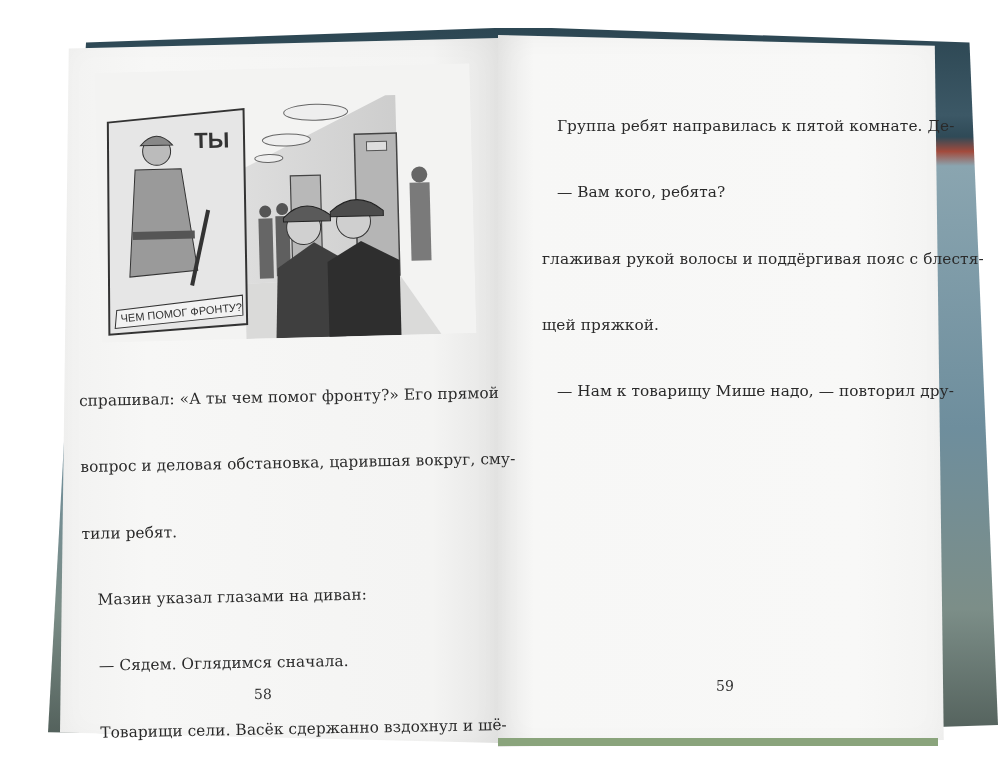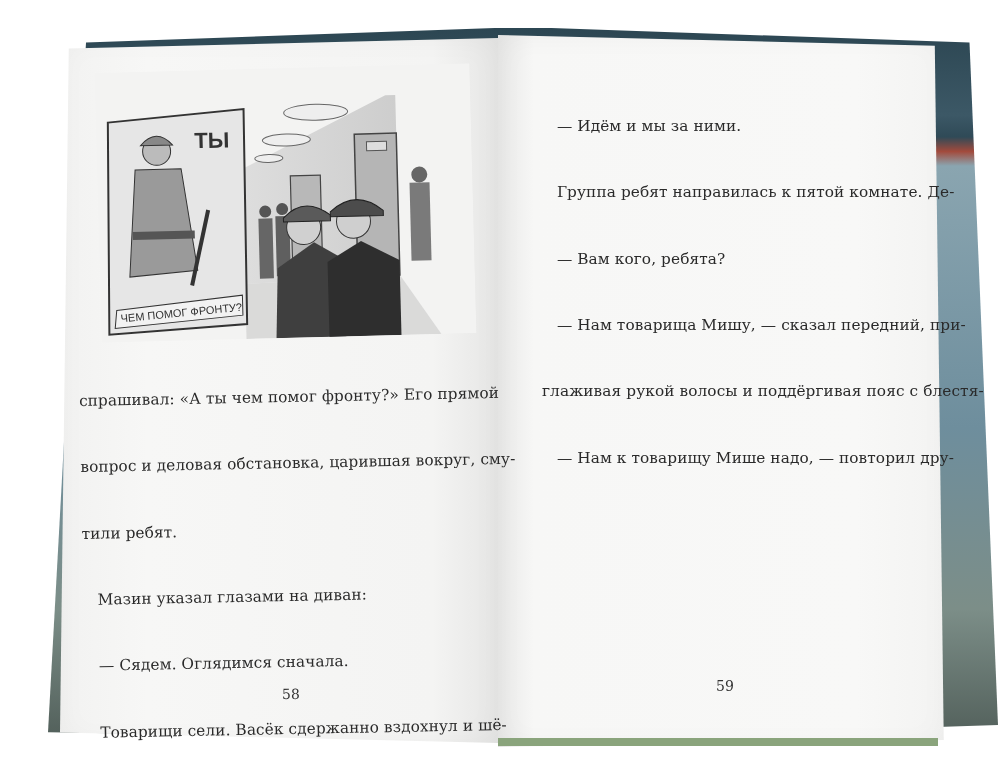--- a/index.html
+++ b/index.html
@@ -31,21 +31,21 @@
     clip-path:polygon(0 0,100% 0,100% 100%,0 100%);
   }
   .text {
     position:absolute; font-size:15.3px; line-height:22.1px; color:#2a2a2a;
     white-space:pre; letter-spacing:0.1px;
   }
   .text p { margin:0; }
   .left-text { left:78px; top:346px; transform:rotate(-1.1deg); transform-origin:left top; }
   .right-text { left:542px; top:71px; }
   .pn { position:absolute; font-size:14px; color:#333; }
-  .pn-left { left:254px; top:686px; transform:rotate(-0.8deg);margin-left:28px; }
+  .pn-left { left:254px; top:686px; transform:rotate(-0.8deg); }
   .pn-right { left:716px; top:678px; }
   .illustration {
     position:absolute; left:98px; top:68px; width:375px; height:270px;
     transform:rotate(-1.5deg);
   }
 </style>
 </head>
 <body>
 
 <div class="cover"></div>
@@ -118,25 +118,24 @@
   
   
   
   
   
   
 </div>
 <div class="pn pn-left">58</div>
 
 <div class="text right-text">
-  <p>   — Идём и мы за ними.</p>
   <p>   Группа ребят направилась к пятой комнате. Де-</p>
   <p>   — Вам кого, ребята?</p>
-  <p>   — Нам товарища Мишу, — сказал передний, при-</p>
   <p>глаживая рукой волосы и поддёргивая пояс с блестя-</p>
+  <p>щей пряжкой.</p>
   <p>   — Нам к товарищу Мише надо, — повторил дру-</p>
   
   
   
   
   
   
   
   
   

